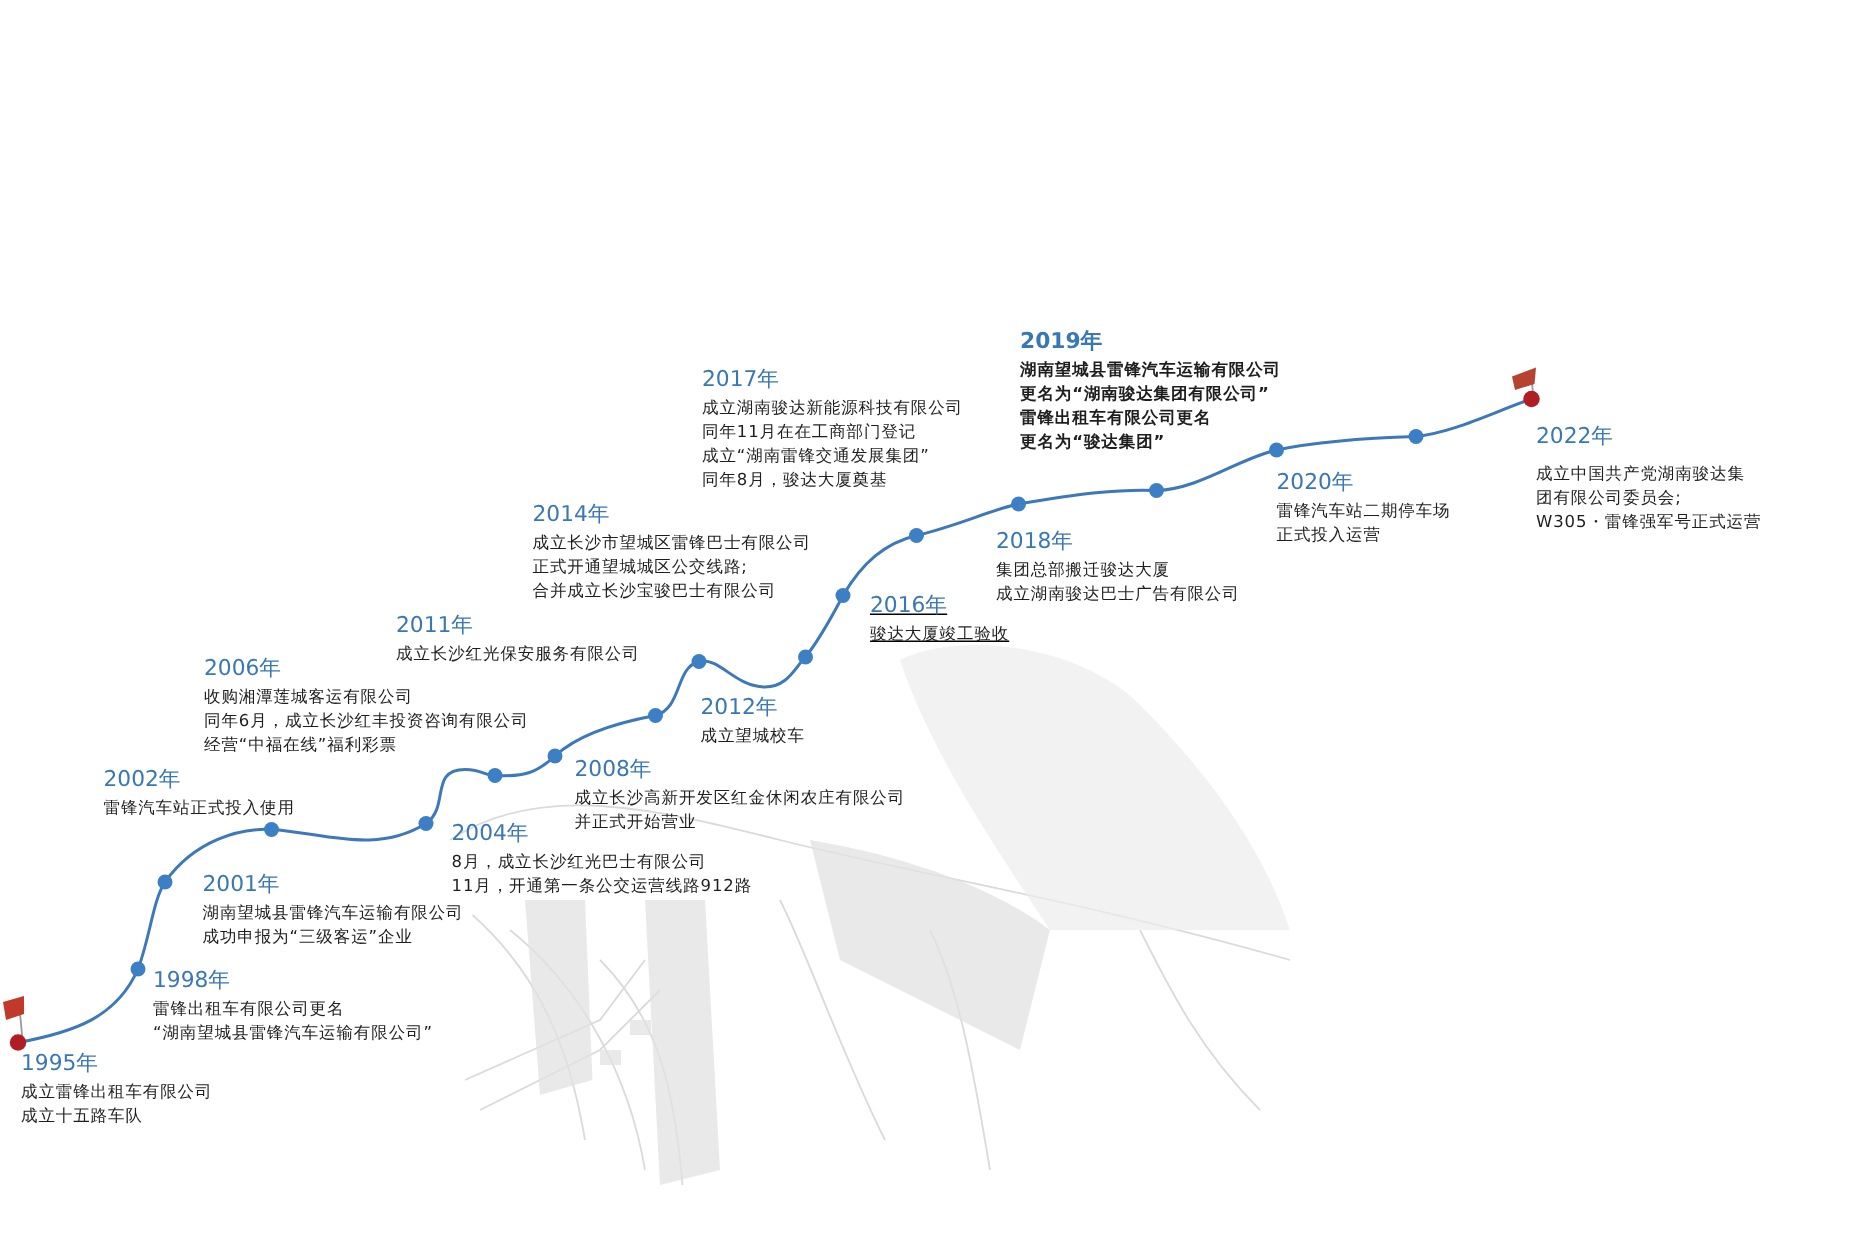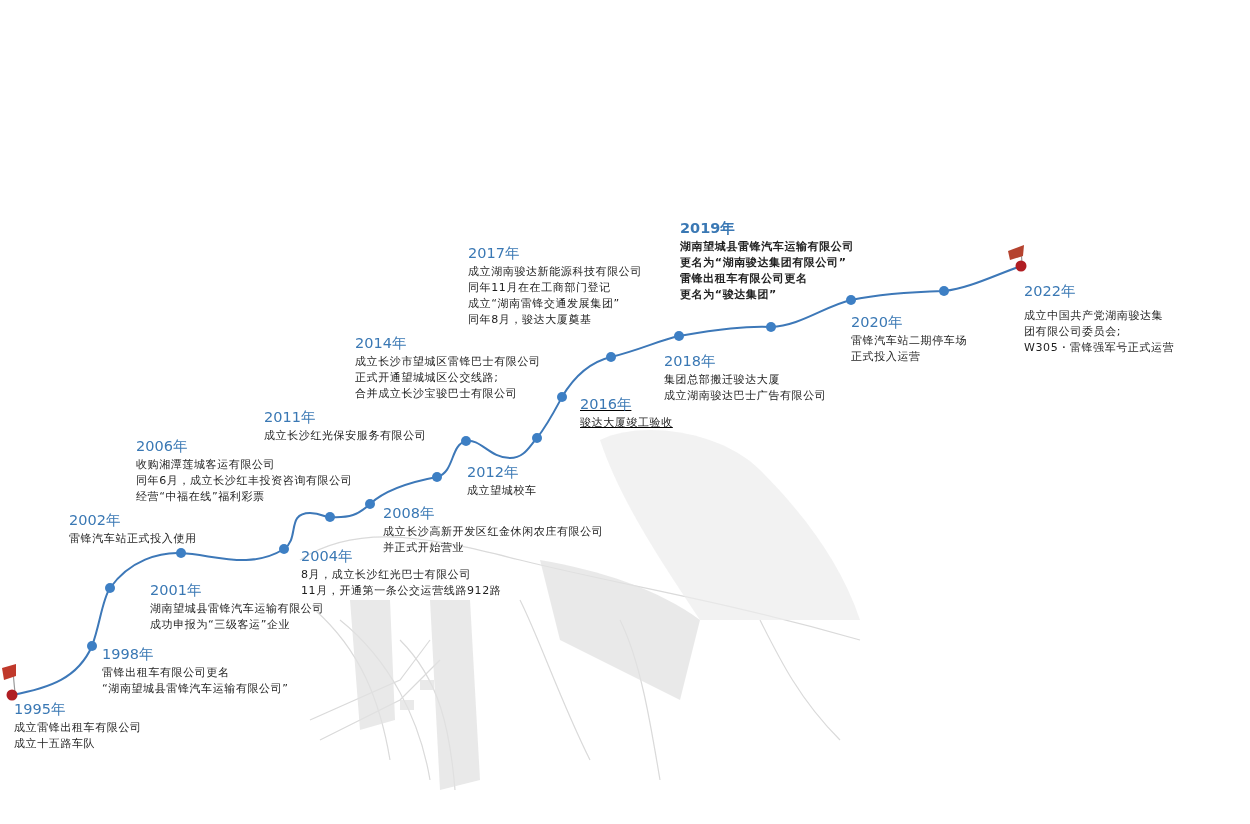--- a/index.html
+++ b/index.html
@@ -97,21 +97,21 @@
     <div class="line">成立雷锋出租车有限公司</div>
     <div class="line">成立十五路车队</div>
   </div>
 
   <div class="entry" style="left:102px;top:645px;">
     <div class="year">1998年</div>
     <div class="line">雷锋出租车有限公司更名</div>
     <div class="line">“湖南望城县雷锋汽车运输有限公司”</div>
   </div>
 
-  <div class="entry" style="left:150px;top:581px;">
+  <div class="entry" style="left:135px;top:581px;">
     <div class="year">2001年</div>
     <div class="line">湖南望城县雷锋汽车运输有限公司</div>
     <div class="line">成功申报为“三级客运”企业</div>
   </div>
 
   <div class="entry" style="left:69px;top:511px;">
     <div class="year">2002年</div>
     <div class="line">雷锋汽车站正式投入使用</div>
   </div>
 

